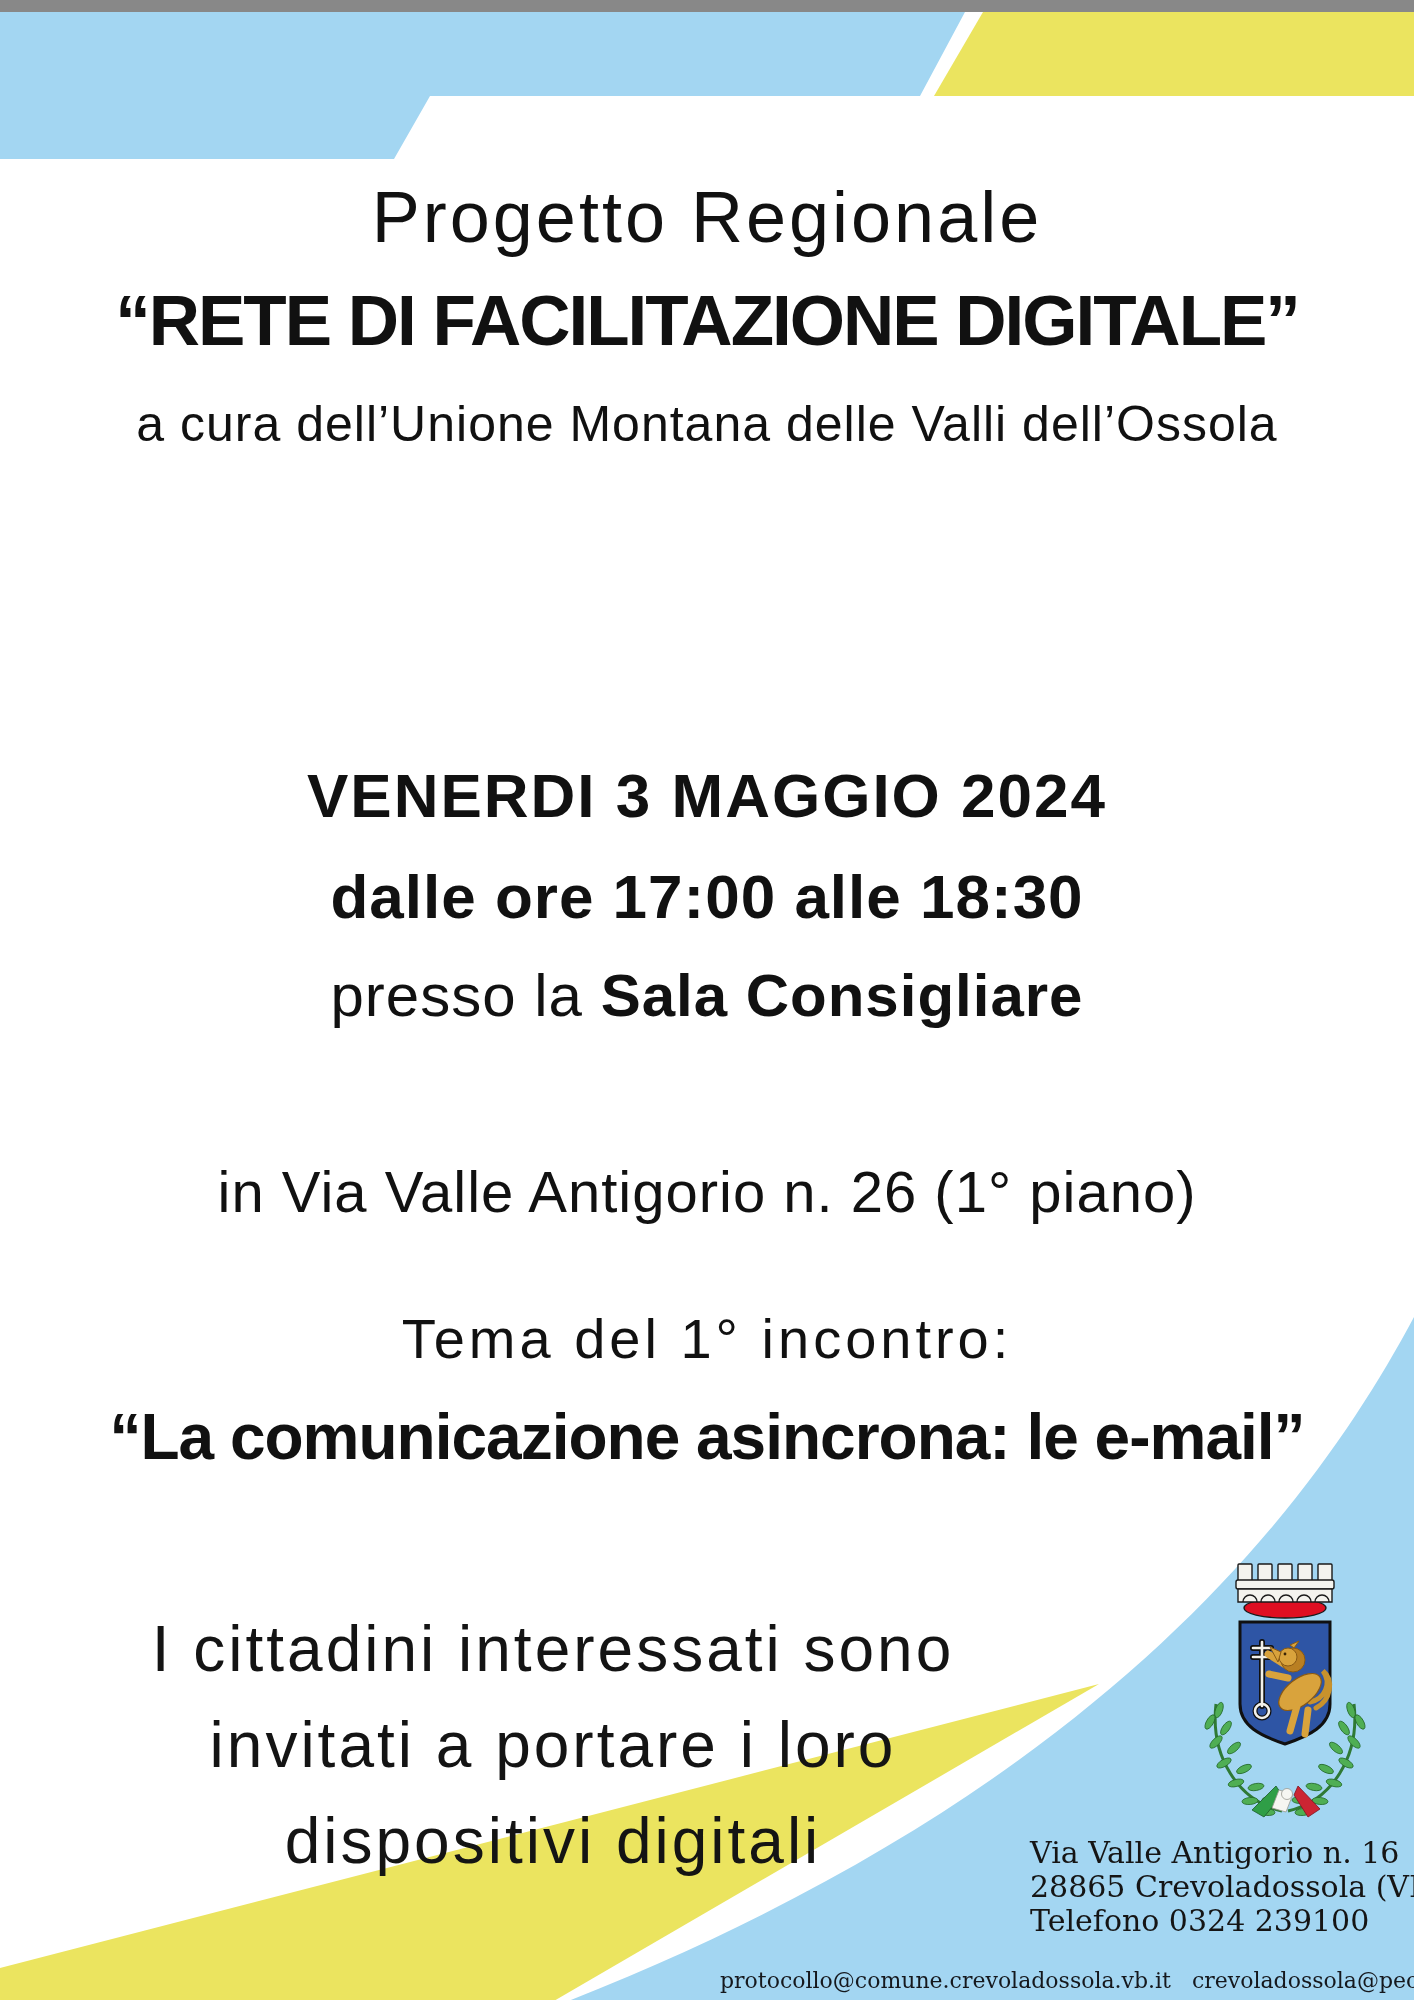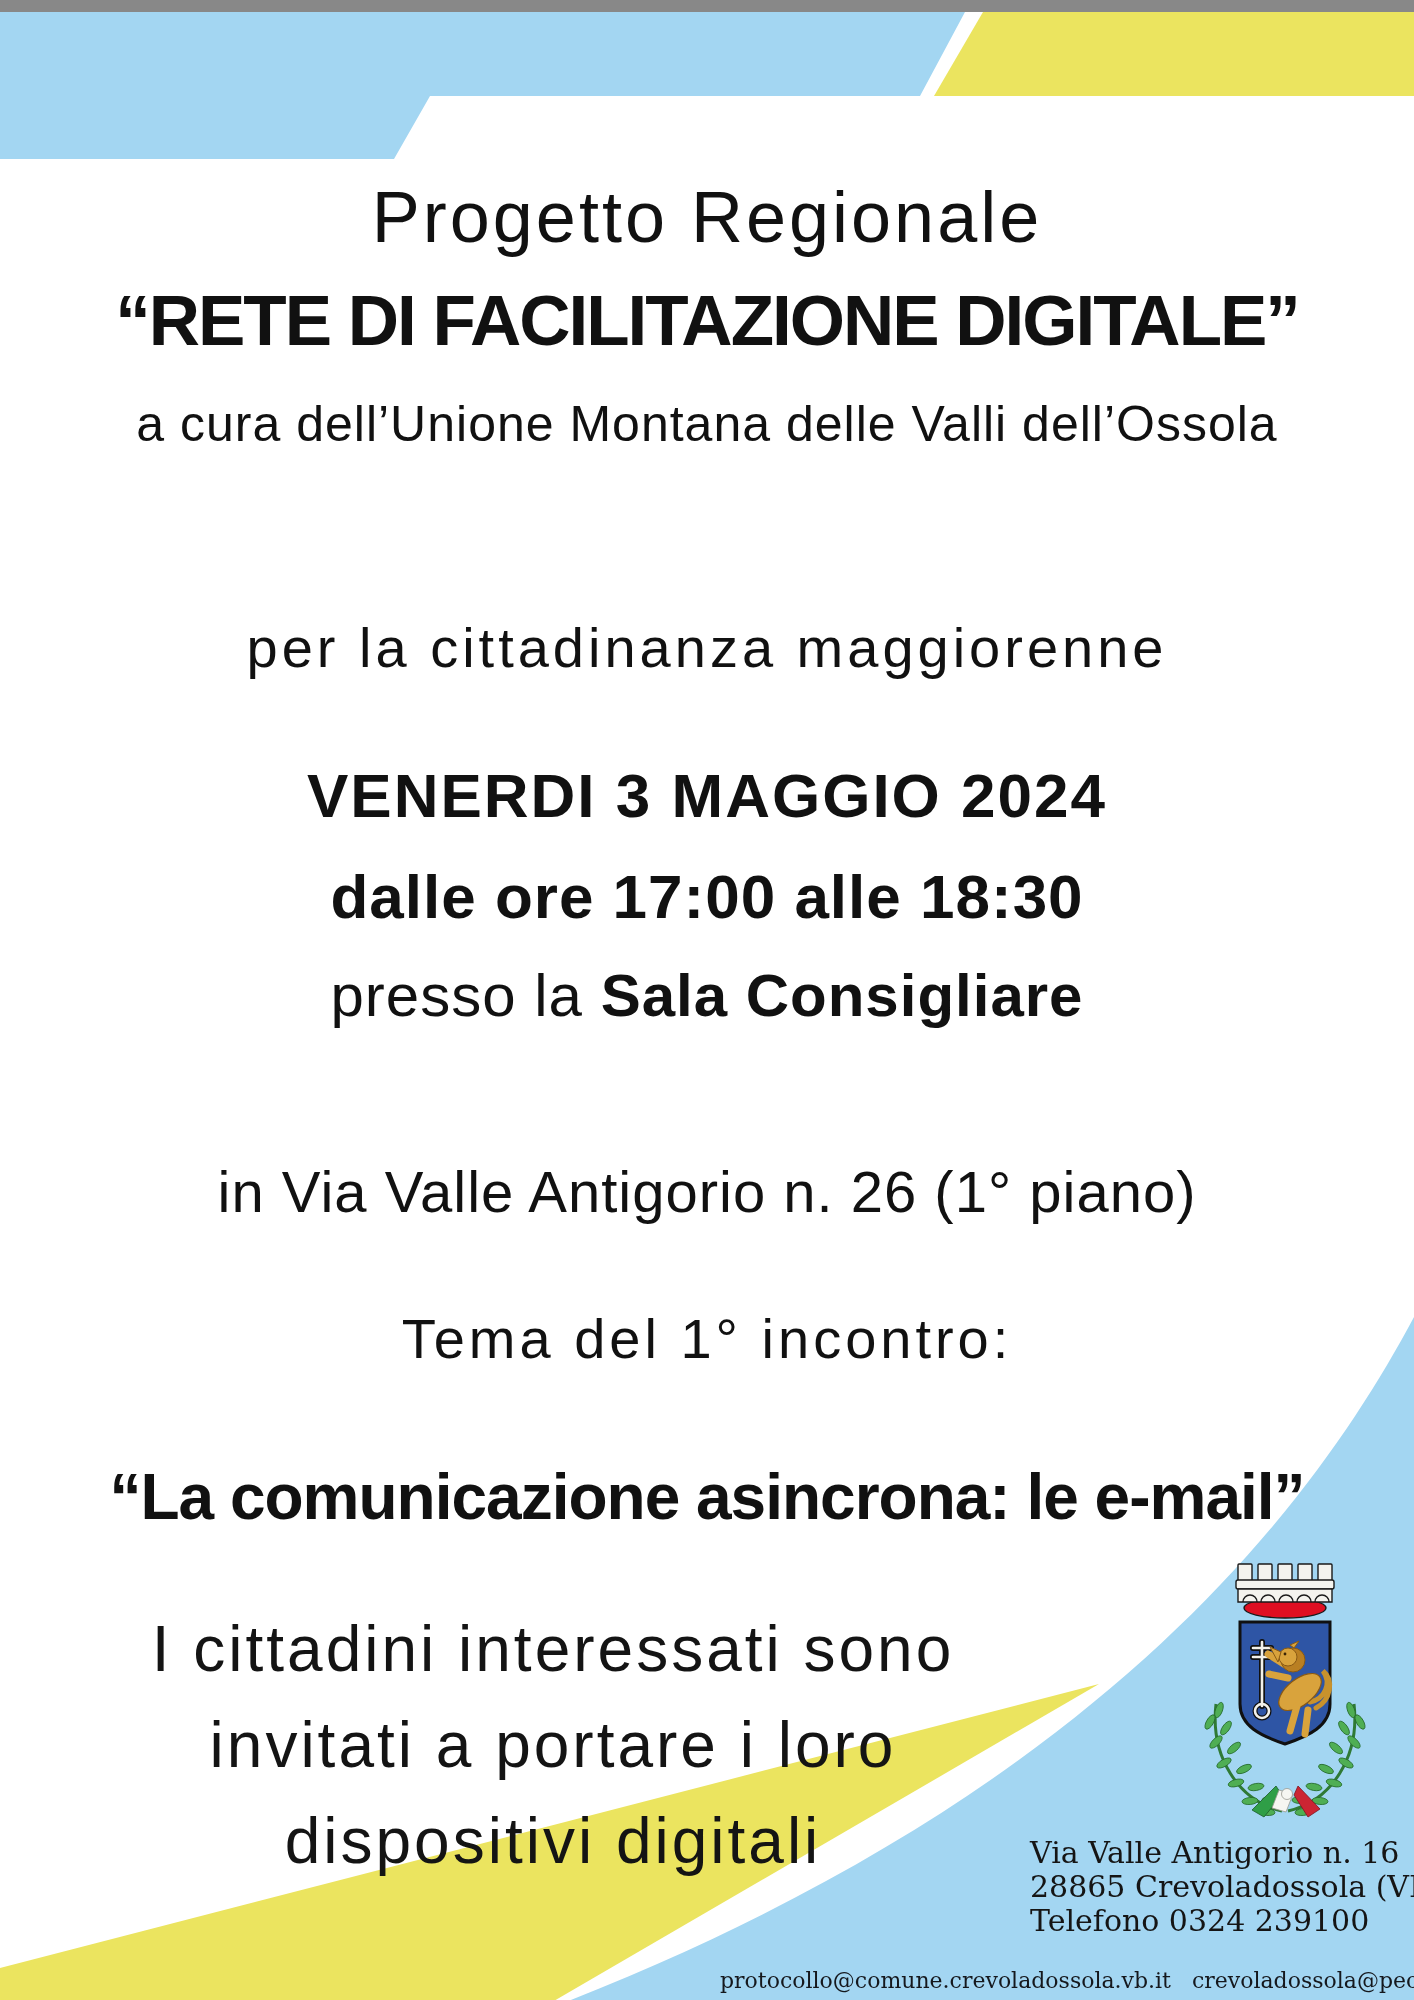--- a/index.html
+++ b/index.html
@@ -20,21 +20,21 @@
   .t-title{top:272px;font-size:71px;font-weight:800;letter-spacing:-2px;}
   .t-subtitle{top:386px;font-size:50px;font-weight:500;letter-spacing:1px;}
   .t-intro1{top:506px;font-size:56px;font-weight:400;letter-spacing:5px;}
   .t-intro2{top:607px;font-size:56px;font-weight:400;letter-spacing:4px;}
   .t-date{top:751px;font-size:62px;font-weight:700;letter-spacing:2px;}
   .t-time{top:852px;font-size:62px;font-weight:700;letter-spacing:1px;}
   .t-venue{top:952px;font-size:60px;font-weight:400;letter-spacing:1px;}
   .t-building{top:1050px;font-size:60px;font-weight:400;letter-spacing:1px;}
   .t-addrline{top:1150px;font-size:58px;font-weight:400;letter-spacing:1px;}
   .t-topiclabel{top:1298px;font-size:56px;font-weight:400;letter-spacing:4px;}
-  .t-topictitle{top:1452px;font-size:64px;font-weight:700;letter-spacing:-1px;}
+  .t-topictitle{top:1392px;font-size:64px;font-weight:700;letter-spacing:-1px;}
   .bold{font-weight:700;}
   .invite{position:absolute;left:0;top:1589px;width:1106px;text-align:center;z-index:2;
           font-size:64px;font-weight:400;letter-spacing:3px;line-height:96px;color:#141414;}
   .contact{position:absolute;left:1030px;top:1824px;width:380px;z-index:3;
            font-family:"DejaVu Serif", serif;font-size:30px;line-height:34px;color:#151515;white-space:nowrap;}
   .emails{position:absolute;left:720px;top:1956px;width:694px;text-align:center;z-index:3;
           font-family:"DejaVu Serif", serif;font-size:22px;line-height:26px;color:#15181d;white-space:pre;}
 </style>
 </head>
 <body>
@@ -48,21 +48,20 @@
 
   <svg class="deco-bottom" viewBox="0 0 1414 710" aria-hidden="true">
     <path d="M1414,15 C1310,210 1090,500 540,710 L1414,710 Z" style="fill:var(--c-light-blue)"></path>
     <polygon points="1099,382 535,710 0,710 0,666" style="fill:var(--c-yellow)"></polygon>
   </svg>
 
   <div class="txt t-progetto">Progetto Regionale</div>
   <div class="txt t-title">“RETE DI FACILITAZIONE DIGITALE”</div>
   <div class="txt t-subtitle">a cura dell’Unione Montana delle Valli dell’Ossola</div>
 
-  <div class="txt t-intro2">per la cittadinanza maggiorenne</div>
 
   <div class="txt t-date">VENERDI 3 MAGGIO 2024</div>
   <div class="txt t-time">dalle ore 17:00 alle 18:30</div>
   <div class="txt t-venue"><span>presso la </span><span class="bold">Sala Consigliare</span></div>
   <div class="txt t-addrline">in Via Valle Antigorio n. 26 (1° piano)</div>
 
   <div class="txt t-topiclabel">Tema del 1° incontro:</div>
   <div class="txt t-topictitle">“La comunicazione asincrona: le e-mail”</div>
 
   <div class="invite">

